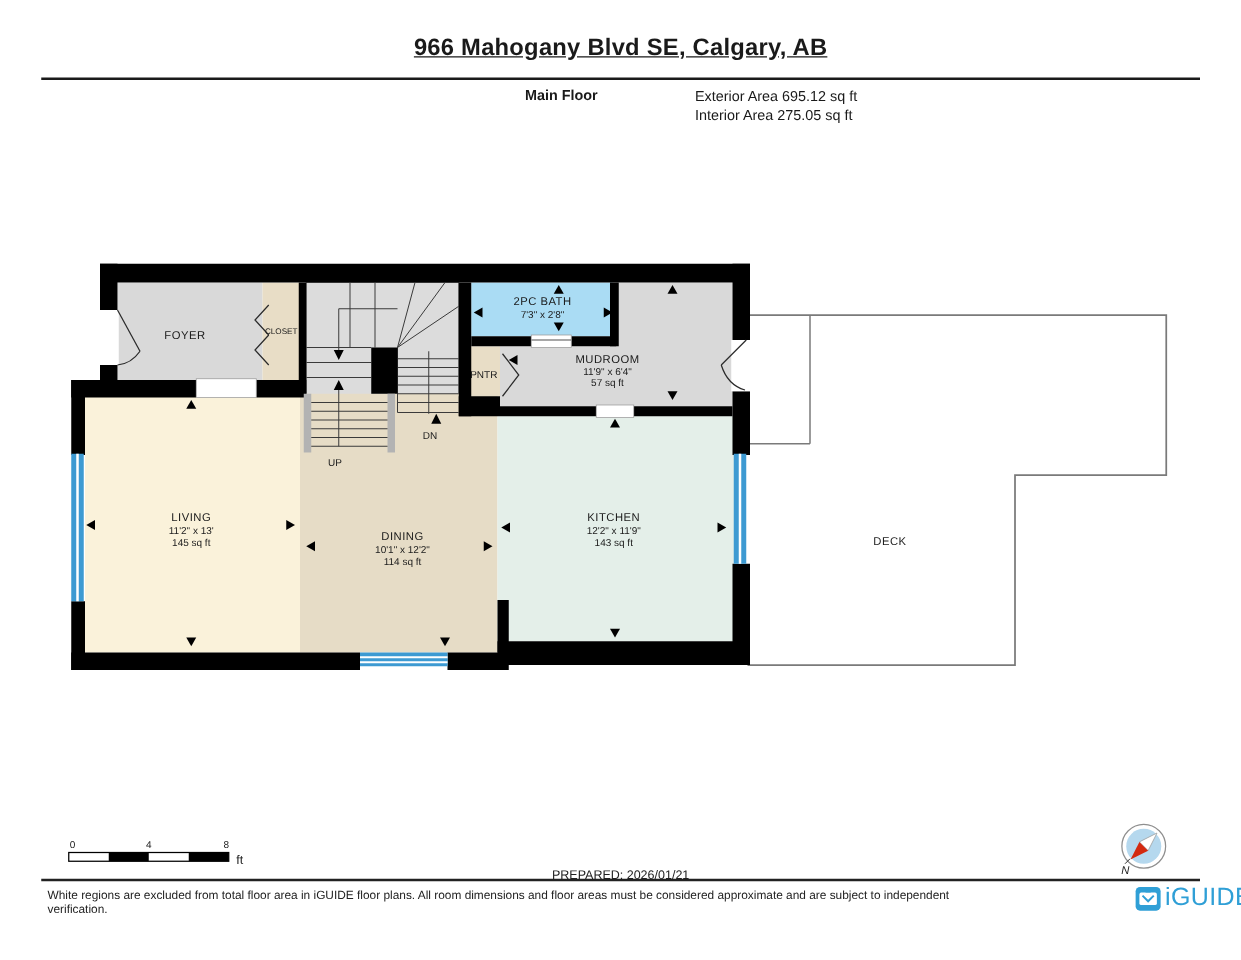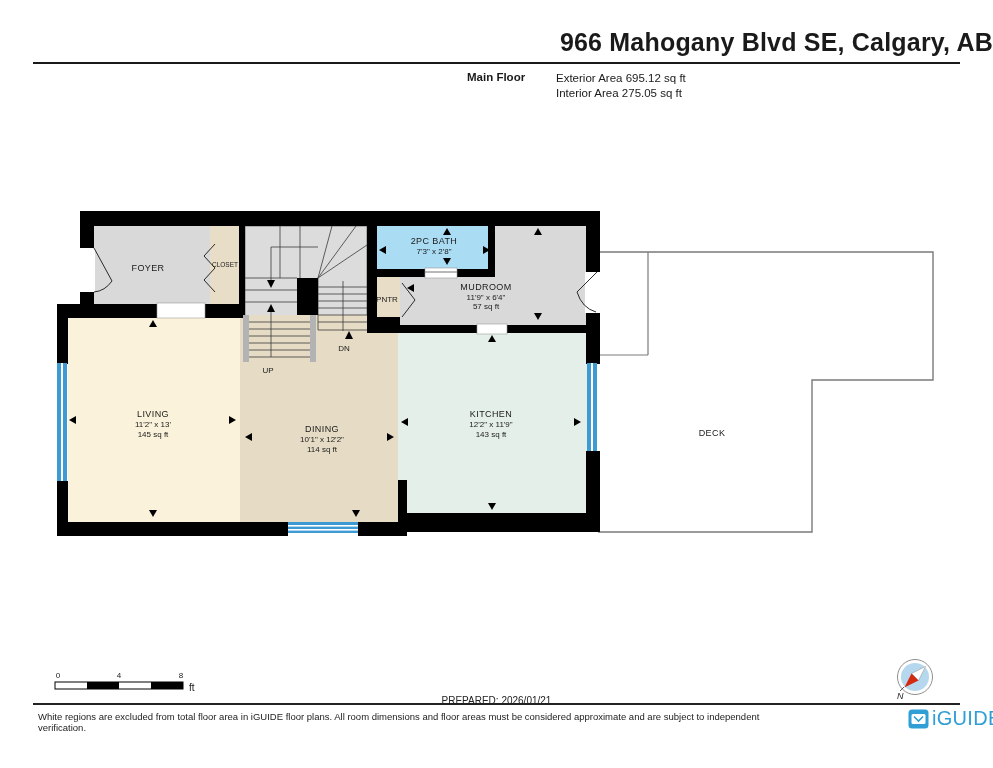--- a/index.html
+++ b/index.html
@@ -1,21 +1,21 @@
 <!DOCTYPE html>
 <html><head>
 <meta charset="utf-8">
 <style>
   html,body{margin:0;padding:0;background:#fff;}
   #page{position:relative;width:993px;height:768px;background:#ffffff;overflow:hidden;
         font-family:"Liberation Sans", sans-serif;color:#1a1a1a;}
   .abs{position:absolute;}
-  #title{top:28px;left:0;right:0;text-align:right;font-size:25px;font-weight:bold;letter-spacing:0.2px;}
+  #title{top:28px;left:0;right:0;text-align:center;font-size:19px;font-weight:bold;letter-spacing:0.2px;text-decoration:underline;}
   #title-underline{top:62px;left:33px;width:927px;height:2px;background:#1a1a1a;}
-  #floor-label{top:71px;left:467px;font-size:11.5px;font-weight:bold;}
+  #floor-label{top:71px;left:420px;font-size:11.5px;font-weight:bold;}
   #area-block{top:71px;left:508px;font-size:11.5px;line-height:15px;margin-left:48px;}
   #plan-svg{top:0;left:0;}
   #prepared{top:671px;left:0;right:0;text-align:center;font-size:10px;color:#222;margin-top:24px;}
   #footer-line{top:703px;left:33px;width:927px;height:2px;background:#222;}
   #disclaimer{top:711px;left:38px;width:770px;font-size:9.5px;color:#222;}
   #logo{top:707px;left:868px;display:flex;align-items:center;gap:3px;padding-left:40px;}
   #logo-text{font-size:20px;color:#2f9fd6;letter-spacing:0.3px;}
   
   text{font-family:"Liberation Sans", sans-serif;}
   .rn{font-size:9px;fill:#1a1a1a;text-anchor:middle;letter-spacing:0.4px;}

